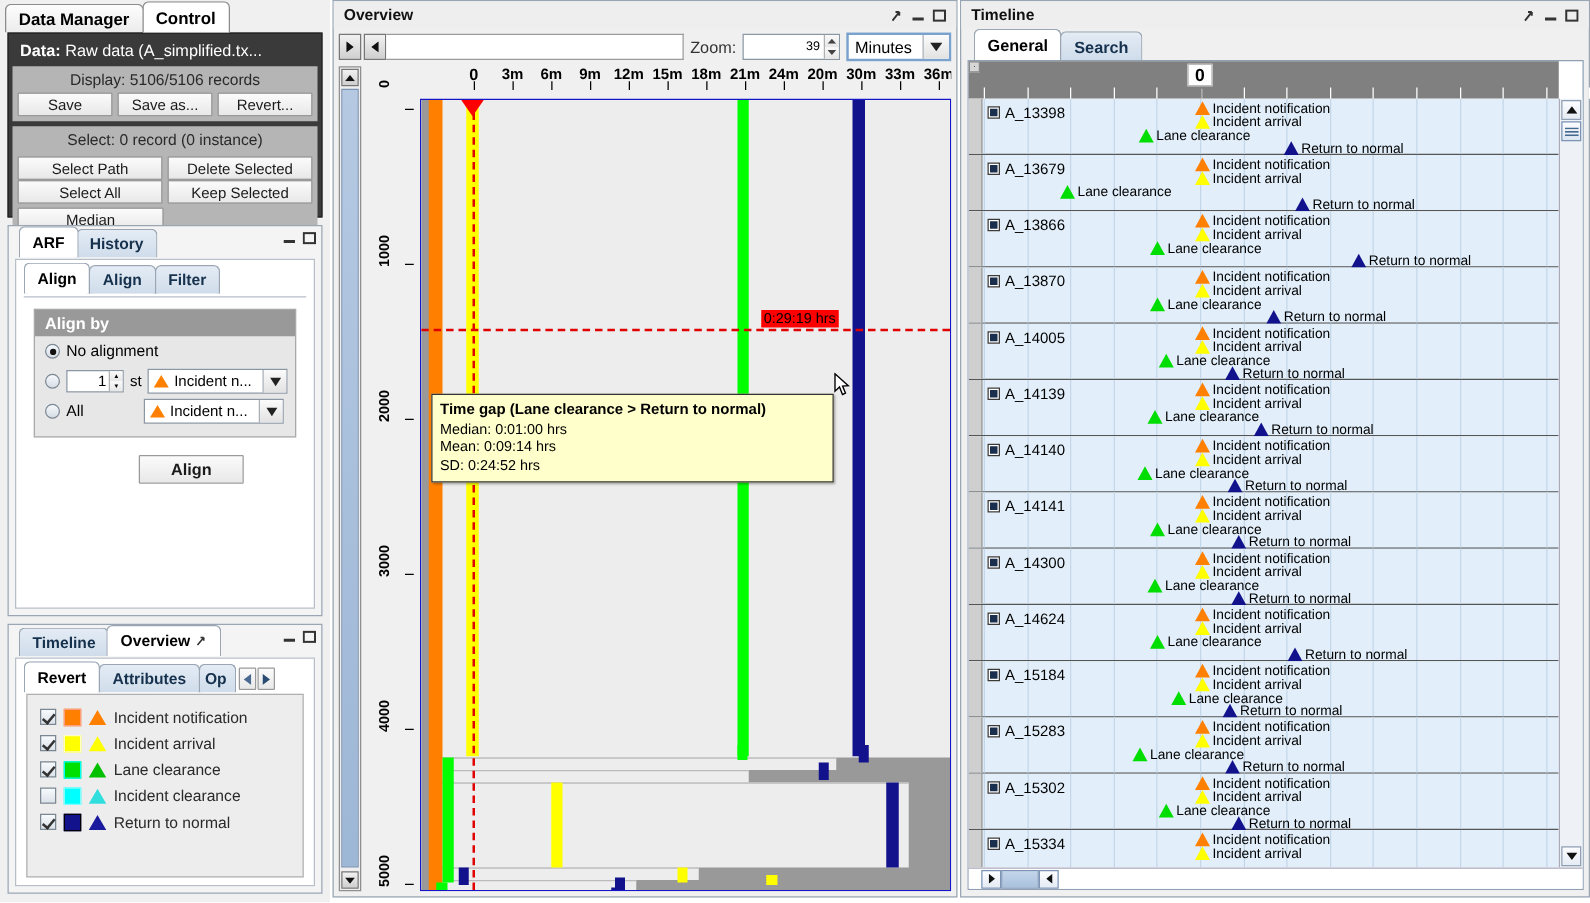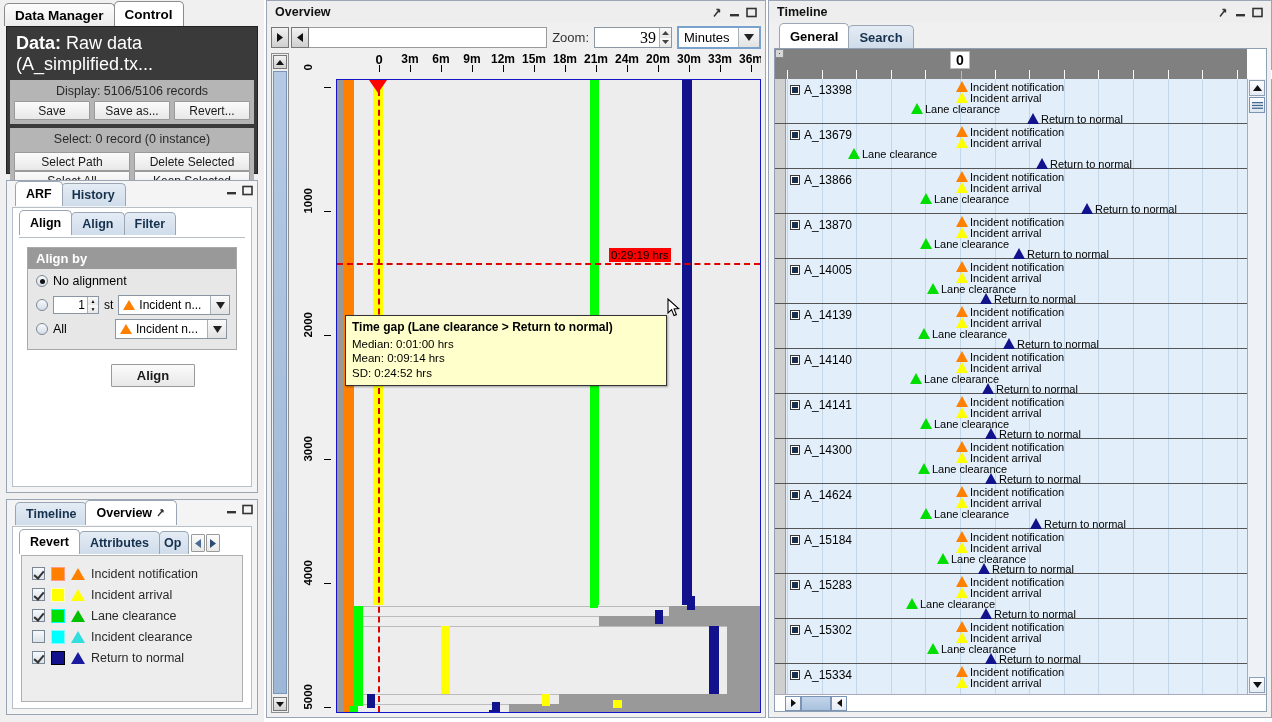--- a/index.html
+++ b/index.html
@@ -63,21 +63,21 @@
   #topTabs { position:absolute; left:4px; top:2px; }
   #topTabs .tab { border-color:#8c8c8c; background:linear-gradient(#fdfdfd,#ececec); color:#000; font-size:13.5px; }
   #topTabs .tab.active { background:#fff; }
 
   #dataBox {
     position:absolute; left:6px; top:26px; width:252px; height:148px;
     background:#3a3a3a; border:1px solid #222;
     padding:3px;
   }
   #dataHeader {
-    color:#fff; font-weight:bold; font-size:18px;
+    color:#fff; font-weight:bold; font-size:13px;
     padding: 3px 4px 4px 6px;
   }
   #dataHeader span.val { font-weight:normal; }
   .grayblock { background:#b5b5b5; padding:3px 4px 4px 4px; margin-top:1px; }
   .grayblock .cap { text-align:center; font-size:12.5px; color:#2a2a2a; padding:1px 0 3px; }
   .rowbtns { display:flex; gap:4px; }
   .rowbtns .btn { flex:1; height:19px; }
 
   #arfPanel { position:absolute; left:6px; top:180px; width:252px; height:313px; background:#f4f4f4; border:1px solid #9aa6b4; }
   #arfTabs { position:absolute; left:8px; top:0px; display:flex; align-items:flex-end; }
@@ -120,21 +120,21 @@
 
   
   #overviewPanel { position:absolute; left:266px; top:0; width:500px; height:718px; background:#f0f0f0; border:1px solid #9aa6b4; }
   #ovTitle { position:absolute; left:0; top:0; right:0; height:22px; }
   #ovToolbar { position:absolute; left:4px; top:24px; right:4px; height:25px; display:flex; align-items:center; gap:5px; }
   #ovScrollbox { flex:1; display:flex; align-items:stretch; height:21px; }
   .sbtn { width:18px; border:1px solid #777; background:linear-gradient(#f2f2f2,#cfcfcf); display:flex; align-items:center; justify-content:center; }
   #ovTrack { flex:1; border:1px solid #9a9a9a; border-left:none; background:#fff; }
   #zoomLbl { font-size:13px; color:#333; }
   #zoomSpin { width:78px; height:21px; border:1px solid #8a96a2; background:#fff; display:flex; align-items:center; }
-  #zoomSpin .num { flex:1; text-align:right; padding-right:3px; font-size:16px;font-family:Liberation Serif, serif; }
+  #zoomSpin .num { flex:1; text-align:right; padding-right:3px; font-size:10px; }
   #unitCombo { width:84px; height:23px; border:2px solid #7ba2cc; background:#fff; display:flex; align-items:center; }
   #unitCombo .cv { flex:1; padding-left:5px; font-size:13px; }
 
   #ovChartWrap { position:absolute; left:4px; top:52px; right:4px; bottom:4px; }
   #vscrollL { position:absolute; left:0; top:0; width:18px; bottom:0; border:1px solid #8f8f8f; background:#efefef; }
   #vsTop { position:absolute; left:1px; top:1px; width:14px; height:14px; background:linear-gradient(#f2f2f2,#cfcfcf); border:1px solid #777; display:flex; align-items:center; justify-content:center; }
   #vsThumb { position:absolute; left:1px; top:17px; width:14px; bottom:18px; background:linear-gradient(#b5c9e2,#9db7d6); border:1px solid #7b93b5; }
   #vsBot { position:absolute; left:1px; bottom:1px; width:14px; height:14px; background:linear-gradient(#f2f2f2,#cfcfcf); border:1px solid #777; display:flex; align-items:center; justify-content:center; }
 
   #ovPlotArea { position:absolute; left:20px; top:0; right:0; bottom:0; background:#f0f0f0; overflow:hidden; }

